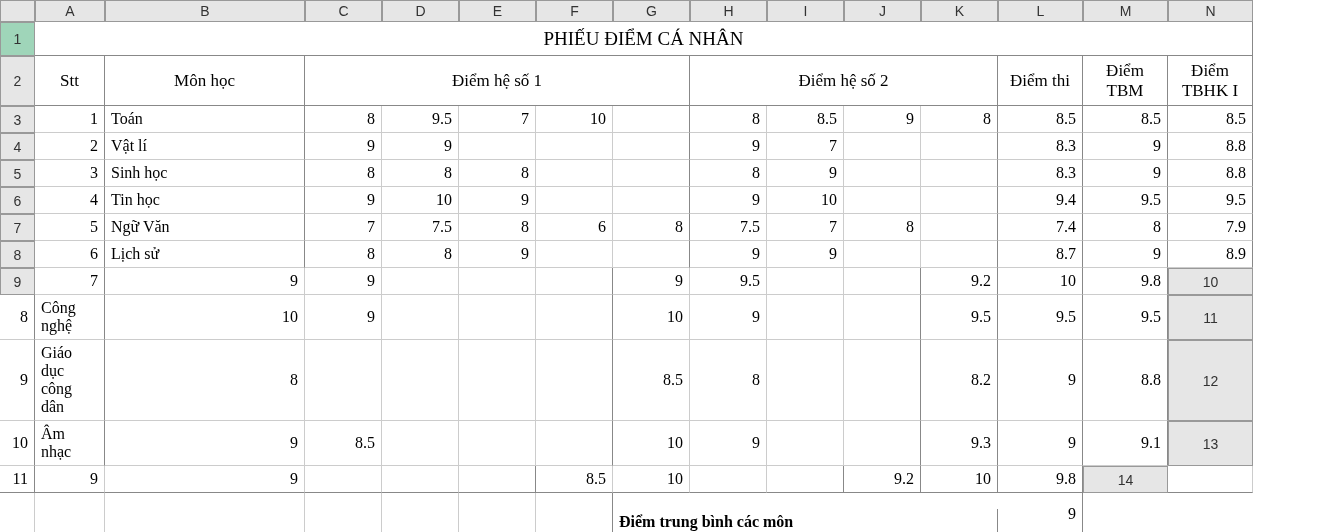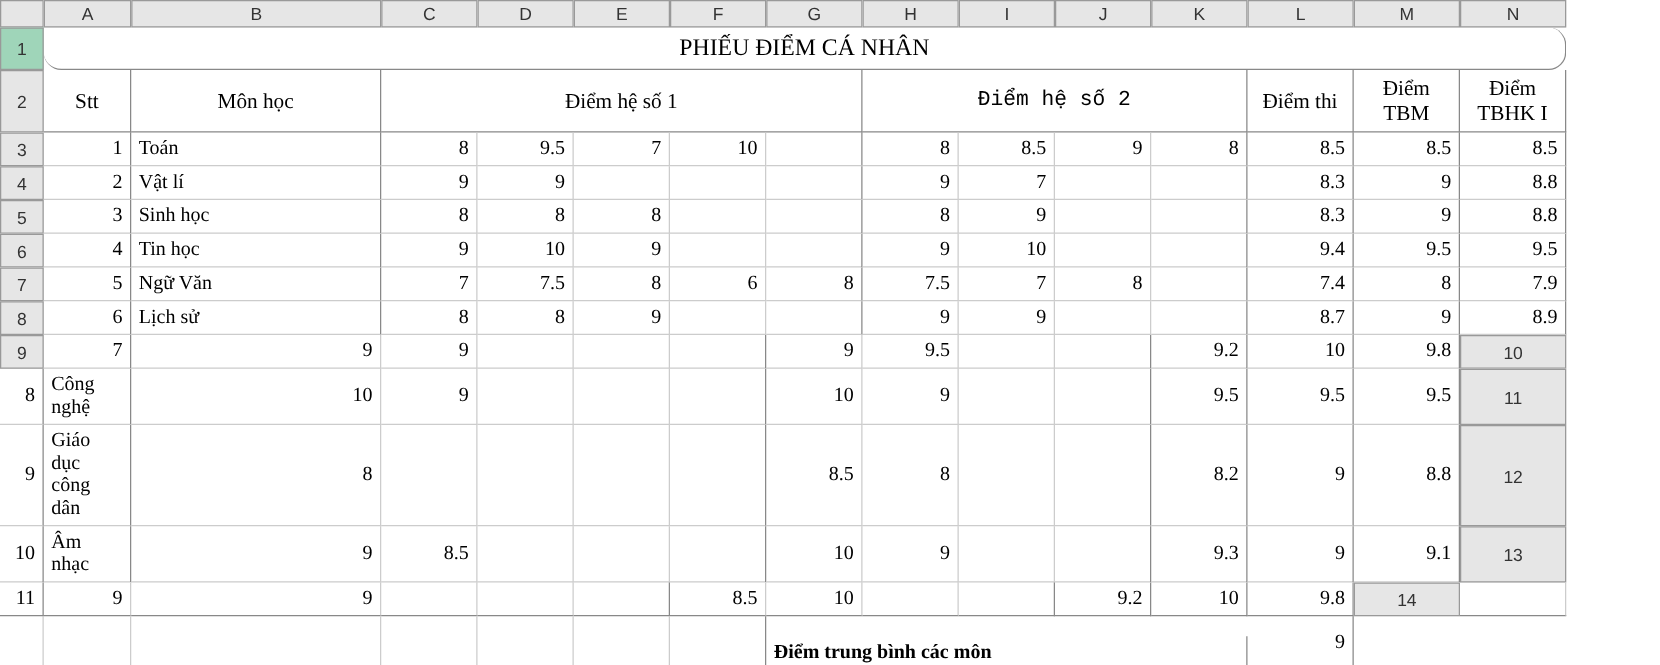--- a/index.html
+++ b/index.html
@@ -29,26 +29,26 @@
     <div class="hdr">F</div>
     <div class="hdr">G</div>
     <div class="hdr">H</div>
     <div class="hdr">I</div>
     <div class="hdr">J</div>
     <div class="hdr">K</div>
     <div class="hdr">L</div>
     <div class="hdr">M</div>
     <div class="hdr">N</div>
     <div class="rowhdr sel">1</div>
-    <div class="cell title br" style="grid-column: span 14; border-radius: 14px;">PHIẾU ĐIỂM CÁ NHÂN</div>
+    <div class="cell title br" style="grid-column: span 14;">PHIẾU ĐIỂM CÁ NHÂN</div>
     <div class="rowhdr">2</div>
     <div class="cell th br">Stt</div>
     <div class="cell th br">Môn học</div>
     <div class="cell th br" style="grid-column: span 5;">Điểm hệ số 1</div>
-    <div class="cell th br" style="grid-column: span 4; font-family: Liberation Mono, monospace;">Điểm hệ số 2</div>
+    <div class="cell th br" style="grid-column: span 4;">Điểm hệ số 2</div>
     <div class="cell th br">Điểm thi</div>
     <div class="cell th br">Điểm TBM</div>
     <div class="cell th br">Điểm TBHK I</div>
     <div class="rowhdr">3</div>
     <div class="cell num br">1</div>
     <div class="cell br">Toán</div>
     <div class="cell num">8</div>
     <div class="cell num">9.5</div>
     <div class="cell num">7</div>
     <div class="cell num">10</div>

